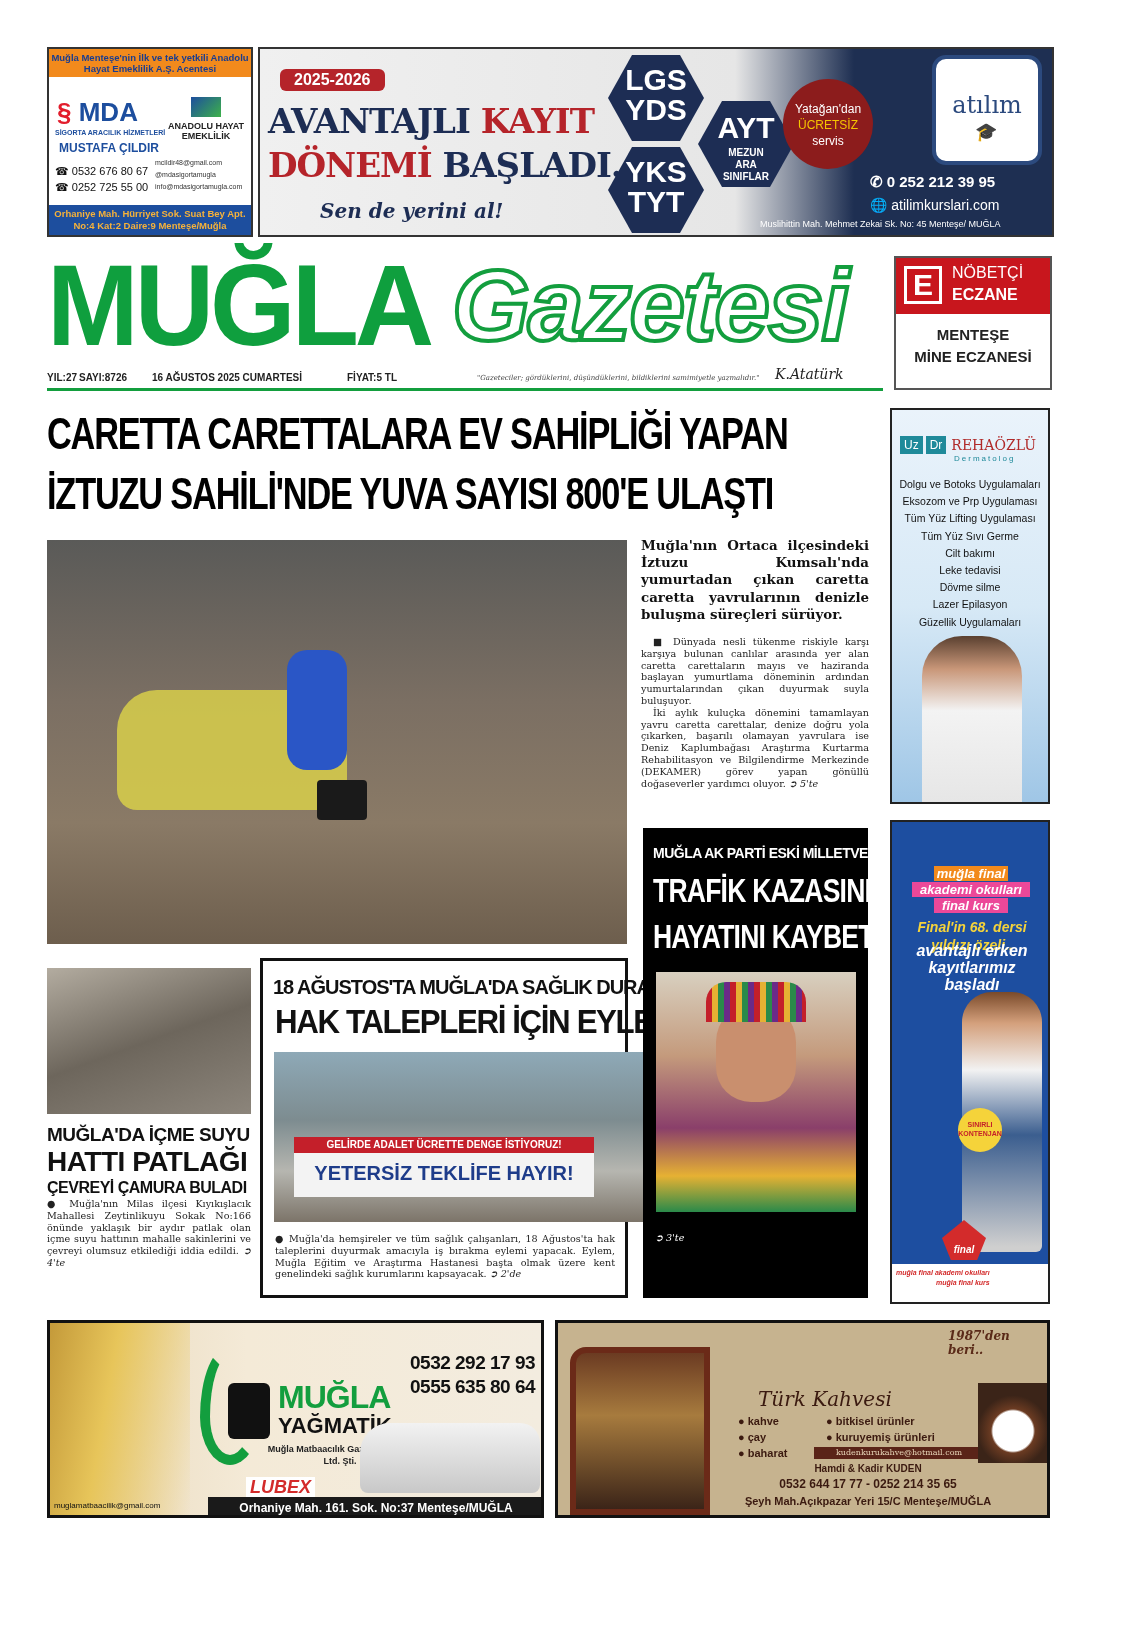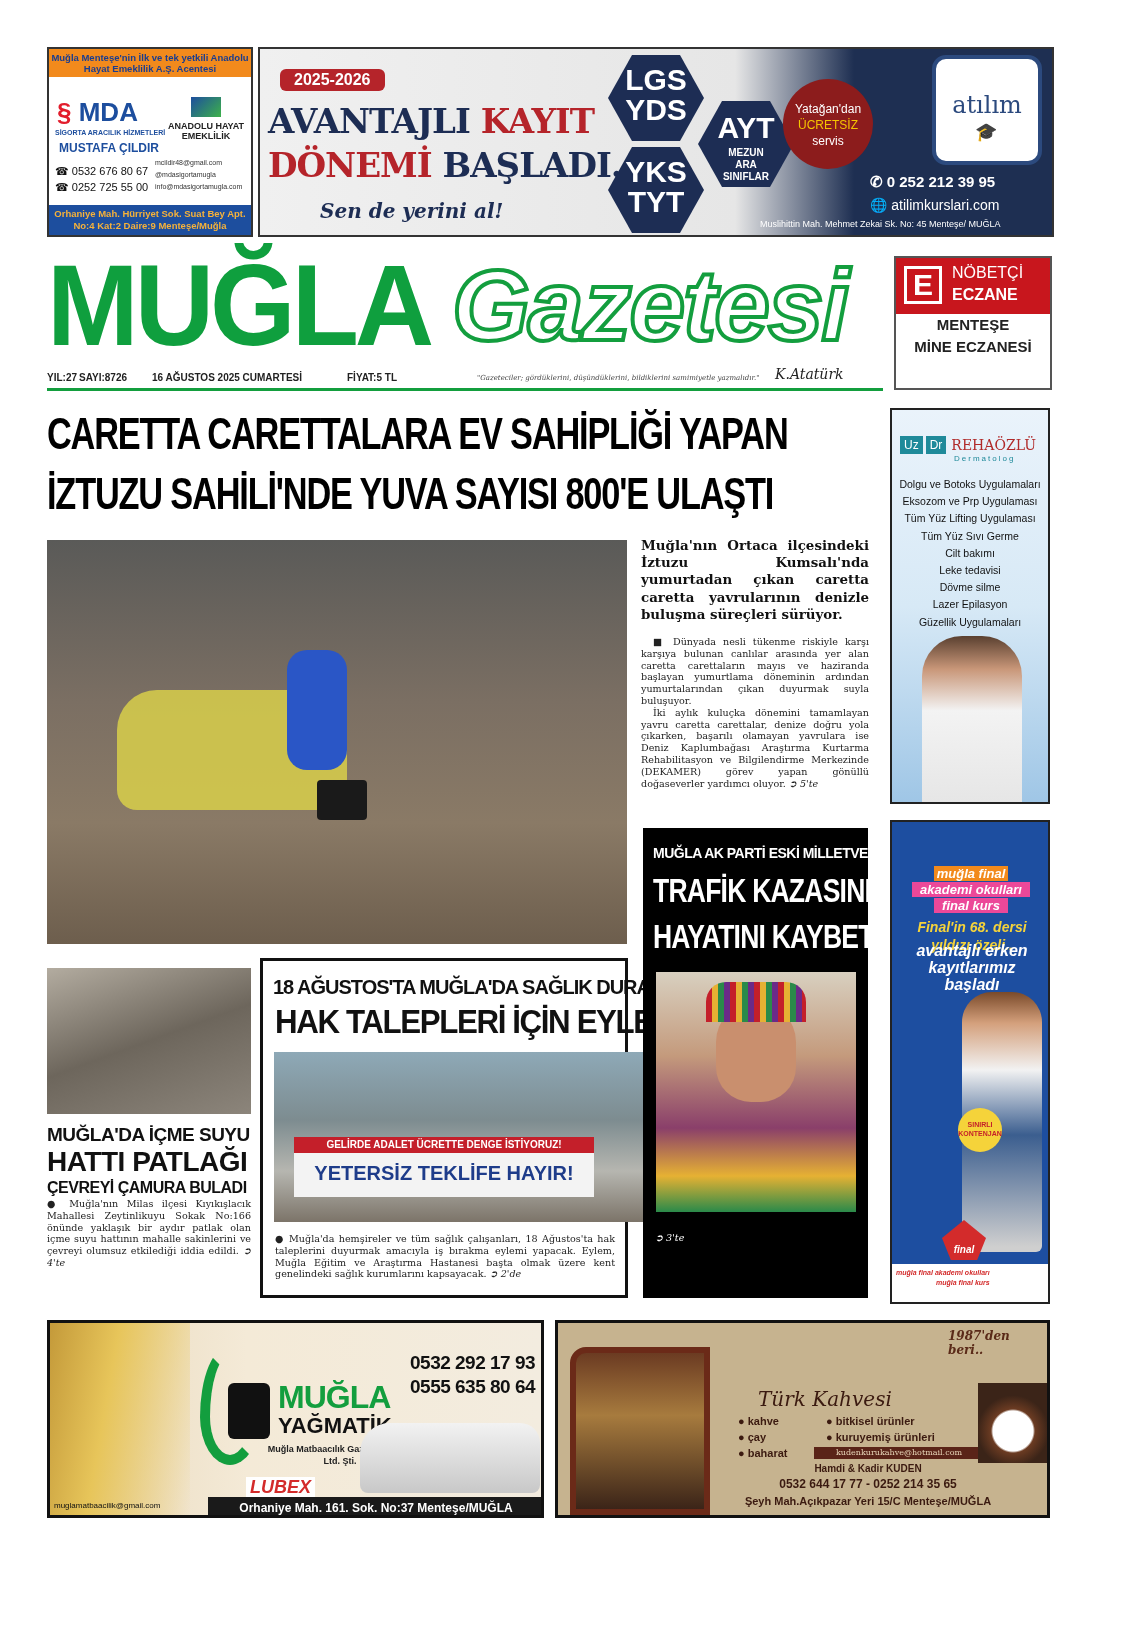--- a/index.html
+++ b/index.html
@@ -31,21 +31,21 @@
 #atilim .web{position:absolute;left:610px;top:148px;color:#fff;font:400 14px "Liberation Sans",sans-serif}
 #atilim .addr{position:absolute;left:500px;top:170px;color:#fff;font:400 9px "Liberation Sans",sans-serif}
 
 #mast-mugla{left:47px;top:250px;font:900 110px/110px "Liberation Sans",sans-serif;color:#0f9f3e;letter-spacing:-4px;transform:scaleY(1.05)}
 #mast-gaz{left:452px;top:250px;font:700 100px/110px "Liberation Sans",sans-serif;color:#fff;-webkit-text-stroke:4px #139e3e;letter-spacing:-2px;font-style:italic}
 #eczane{left:894px;top:256px;width:158px;height:134px;border:2px solid #555;background:#fff}
 #eczane .bar{height:56px;background:#c8161d;color:#fff;position:relative}
 #eczane .e{position:absolute;left:8px;top:8px;width:38px;height:38px;border:3px solid #fff;font:900 30px/32px "Liberation Sans",sans-serif;text-align:center}
 #eczane .t1{position:absolute;left:56px;top:6px;font:400 16px "Liberation Sans",sans-serif}
 #eczane .t2{position:absolute;left:56px;top:28px;font:700 16px "Liberation Sans",sans-serif}
-#eczane .loc{text-align:center;font:700 15px/22px "Liberation Sans",sans-serif;color:#222;}
+#eczane .loc{text-align:center;font:700 15px/22px "Liberation Sans",sans-serif;color:#222;padding-top:10px}
 #info{left:47px;top:372px;width:836px;font:700 10px "Liberation Sans",sans-serif;color:#222}
 #info span{position:absolute;top:0;white-space:nowrap}
 #info .motto{font:italic 400 7px "DejaVu Serif",serif;color:#444;top:2px}
 #rule{left:47px;top:388px;width:836px;height:3px;background:#139e3e}
 
 .hl{left:47px;width:825px;font:900 44px/48px "Liberation Sans",sans-serif;color:#000;letter-spacing:-1.5px;white-space:nowrap;transform-origin:left;}
 #hl1{top:410px;transform:scaleX(.78)}
 #hl2{top:470px;transform:scaleX(.78)}
 
 .photo{position:absolute;overflow:hidden}

